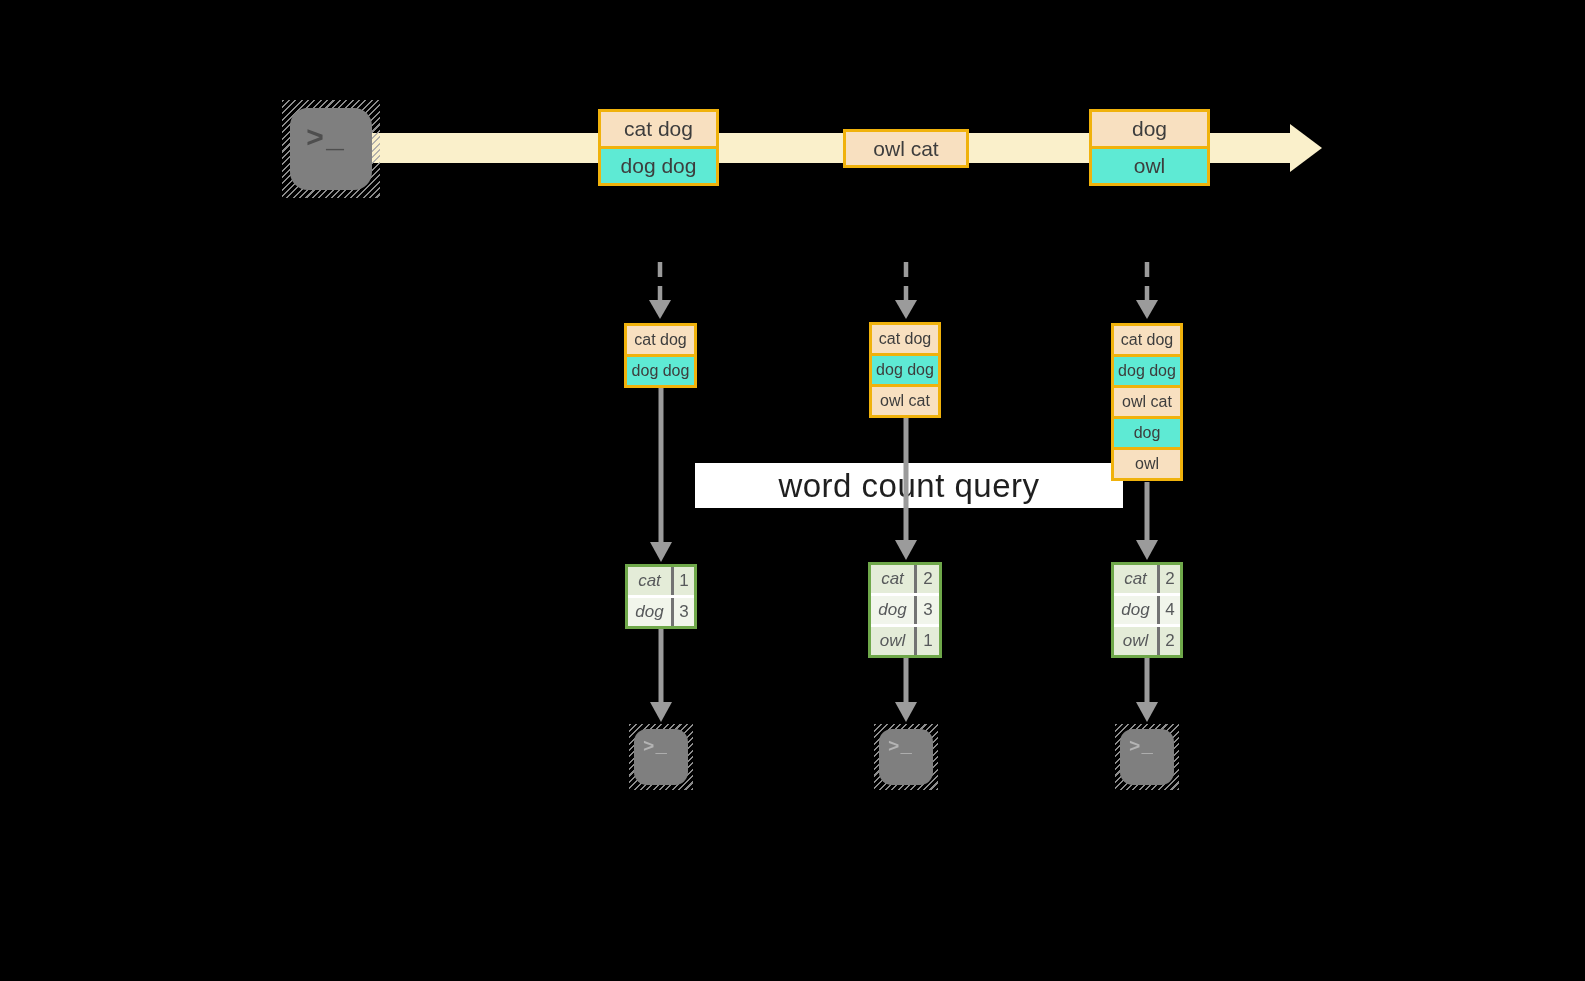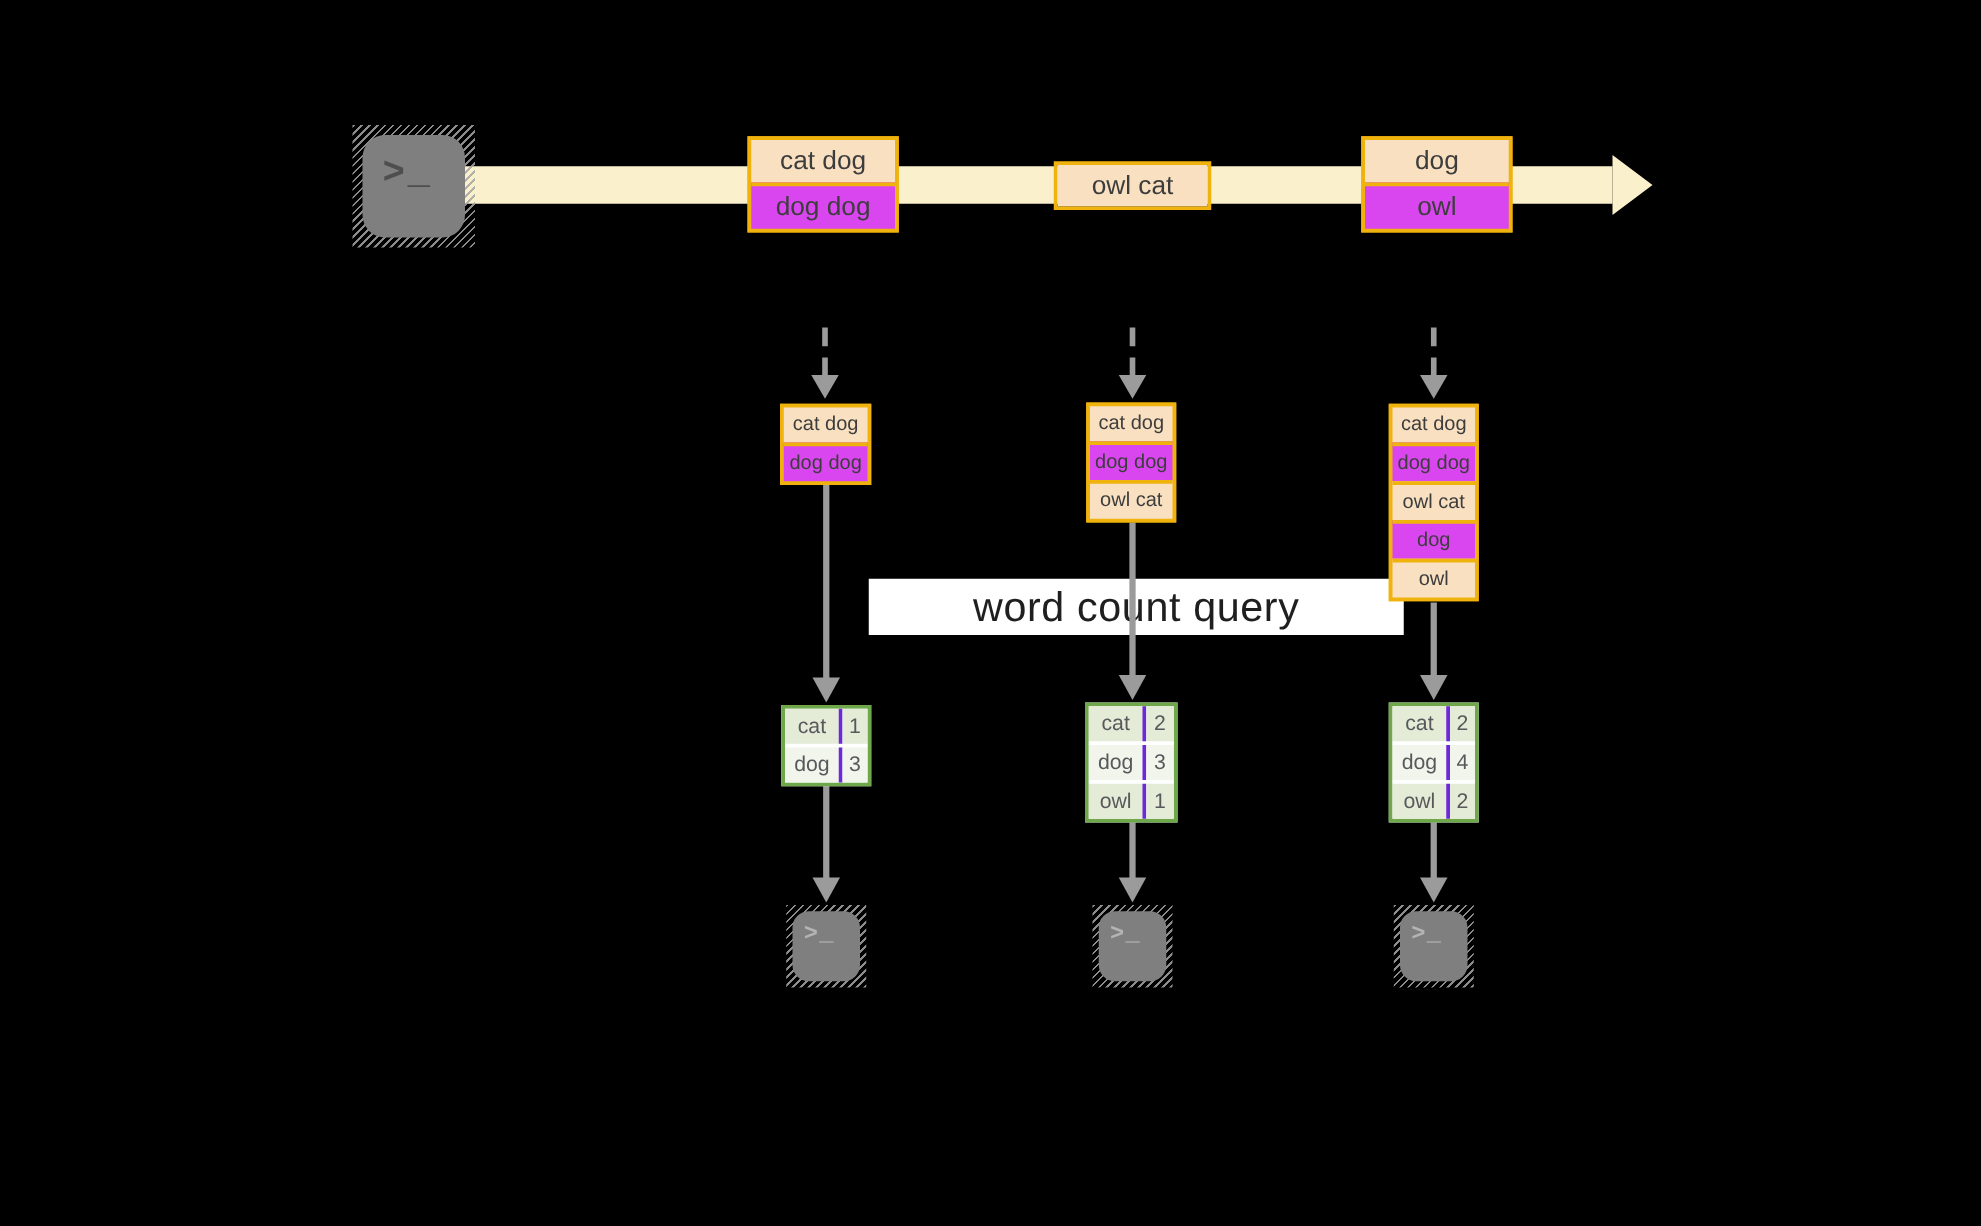--- a/index.html
+++ b/index.html
@@ -16,33 +16,33 @@
   .term-src .term-glyph{font-size:30px;color:#4e4e4e;margin:16px 0 0 16px;letter-spacing:2px;}
   .term-sink .term-inner{left:5px;top:5px;right:5px;bottom:5px;border-radius:13px;}
   .term-sink .term-glyph{font-size:19px;color:#b4b4b4;margin:9px 0 0 9px;letter-spacing:1px;}
   .term-sink{width:64px;height:66px;top:724px;}
 
   
   .event-box{position:absolute;border:3px solid #f0b20c;background:#f0b20c;z-index:3;}
   .ocell{height:34px;line-height:34px;text-align:center;font-size:21px;color:#3d3d3d;}
   .ocell + .ocell{border-top:3px solid #f0b20c;}
   .peach{background:#f8e0c0;}
-  .cream{background:#d946ef;}
+  .cream{background:#5eead4;}
 
   
   .stack{position:absolute;border:3px solid #f0b20c;background:#f0b20c;z-index:3;}
   .scell{height:28px;line-height:28px;text-align:center;font-size:16px;color:#3d3d3d;}
   .scell + .scell{border-top:3px solid #f0b20c;}
 
   
   .gtable{position:absolute;border:3px solid #6fa84a;background:#fff;z-index:3;}
   .grow{display:flex;height:28px;}
   .grow + .grow{border-top:3px solid #fff;}
-  .gword{flex:0 0 43px;border-right:3px solid #6d28d9;text-align:center;line-height:28px;
-         font-size:17px;color:#57595b;}
+  .gword{flex:0 0 43px;border-right:3px solid #737373;text-align:center;line-height:28px;
+         font-size:17px;color:#57595b;font-style:italic;}
   .gcount{flex:1;text-align:center;line-height:28px;font-size:17px;color:#57595b;}
   .g-odd .gword,.g-odd .gcount{background:#e4ecd8;}
   .g-even .gword,.g-even .gcount{background:#f1f5eb;}
 
   
   .banner{position:absolute;left:695px;top:463px;width:428px;height:45px;background:#ffffff;
           z-index:1;display:flex;align-items:center;justify-content:center;}
   .banner span{font-size:33px;color:#1f1f1f;letter-spacing:.5px;}
 
   .arrow-layer{position:absolute;left:0;top:0;z-index:2;}

